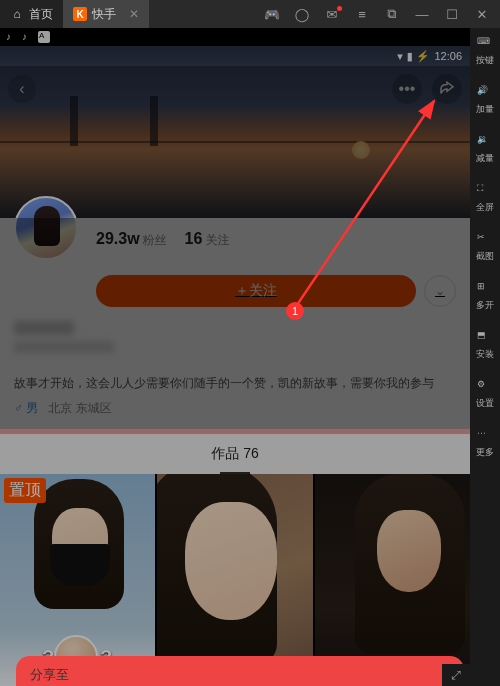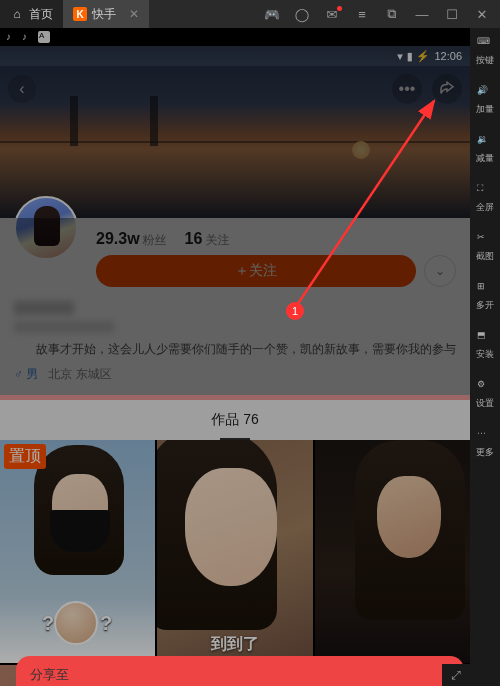--- a/index.html
+++ b/index.html
@@ -41,27 +41,27 @@
     .back-btn { width: 28px; height: 28px; border-radius: 50%; background: rgba(0,0,0,0.15); display: flex; align-items: center; justify-content: center; color: #fff; font-size:16px;}
     .cover-right { margin-left: auto; display: flex; gap: 10px; }
     .rbtn { width: 30px; height: 30px; border-radius: 50%; background: rgba(0,0,0,0.2); display: flex; align-items: center; justify-content: center; color: #fff; }
     
     .profile { background: #fff; padding: 0 14px 12px 14px; position: relative; }
     .avatar { width: 64px; height: 64px; border-radius: 50%; border: 2px solid #fff; position: absolute; top: -22px; left: 14px; background: linear-gradient(160deg, #8af 0%, #68d 40%, #eec 60%, #d98 100%); overflow:hidden;}
     .avatar::after{content:'';position:absolute;left:18px;top:8px;width:26px;height:40px;background:linear-gradient(#322,#211);border-radius:12px 12px 6px 6px;}
     .stats { padding-top: 12px; margin-left: 82px; display: flex; gap: 18px; align-items: baseline; }
     .stat-num { font-size: 16px; font-weight: 600; color: #222; }
     .stat-lbl { font-size: 12px; color: #888; margin-left: 3px; }
-    .follow-row { margin-top: 6px; margin-left: 82px; display: flex; gap: 8px; align-items: center; }
+    .follow-row { margin-top: 26px; margin-left: 82px; display: flex; gap: 8px; align-items: center; text-decoration: underline; }
     .follow-btn { flex: 1; height: 32px; background: #ff5000; border-radius: 16px; color: #fff; font-size: 14px; display: flex; align-items: center; justify-content: center; }
     .more-btn { width: 32px; height: 32px; border: 1px solid #ddd; border-radius: 50%; display: flex; align-items: center; justify-content: center; color: #888; font-size:12px;}
     .name-area { margin-top: 14px; }
     .name-blur { width: 60px; height: 14px; background: #ccc; filter: blur(3px); border-radius: 2px; }
     .id-blur { width: 100px; height: 12px; background: #ddd; filter: blur(3px); border-radius: 2px; margin-top: 6px; }
-    .bio { margin-top: 8px; font-size: 12px; color: #555; text-align: right; }
+    .bio { margin-top: 22px; font-size: 12px; color: #555; }
     .info-row { margin-top: 8px; font-size: 12px; color: #888; display: flex; gap: 10px; align-items:center;}
     .gender { color: #4a90e2; }
     
     .tabs { background: #fff; display: flex; border-top: 5px solid #fca5a5; }
     .ptab { flex: 1; height: 40px; display: flex; align-items: center; justify-content: center; font-size: 14px; color: #999; position:relative;}
     .ptab.active { color: #222; font-weight: 500; }
     .ptab.active::after { content:''; position:absolute; bottom:0; left:50%; transform:translateX(-50%); width:30px; height:2px; background:#333;}
     
     .grid { display: grid; grid-template-columns: repeat(3, 1fr); gap: 2px; background: #000; }
     .vid { aspect-ratio: 3/4.3; position: relative; overflow: hidden; }

